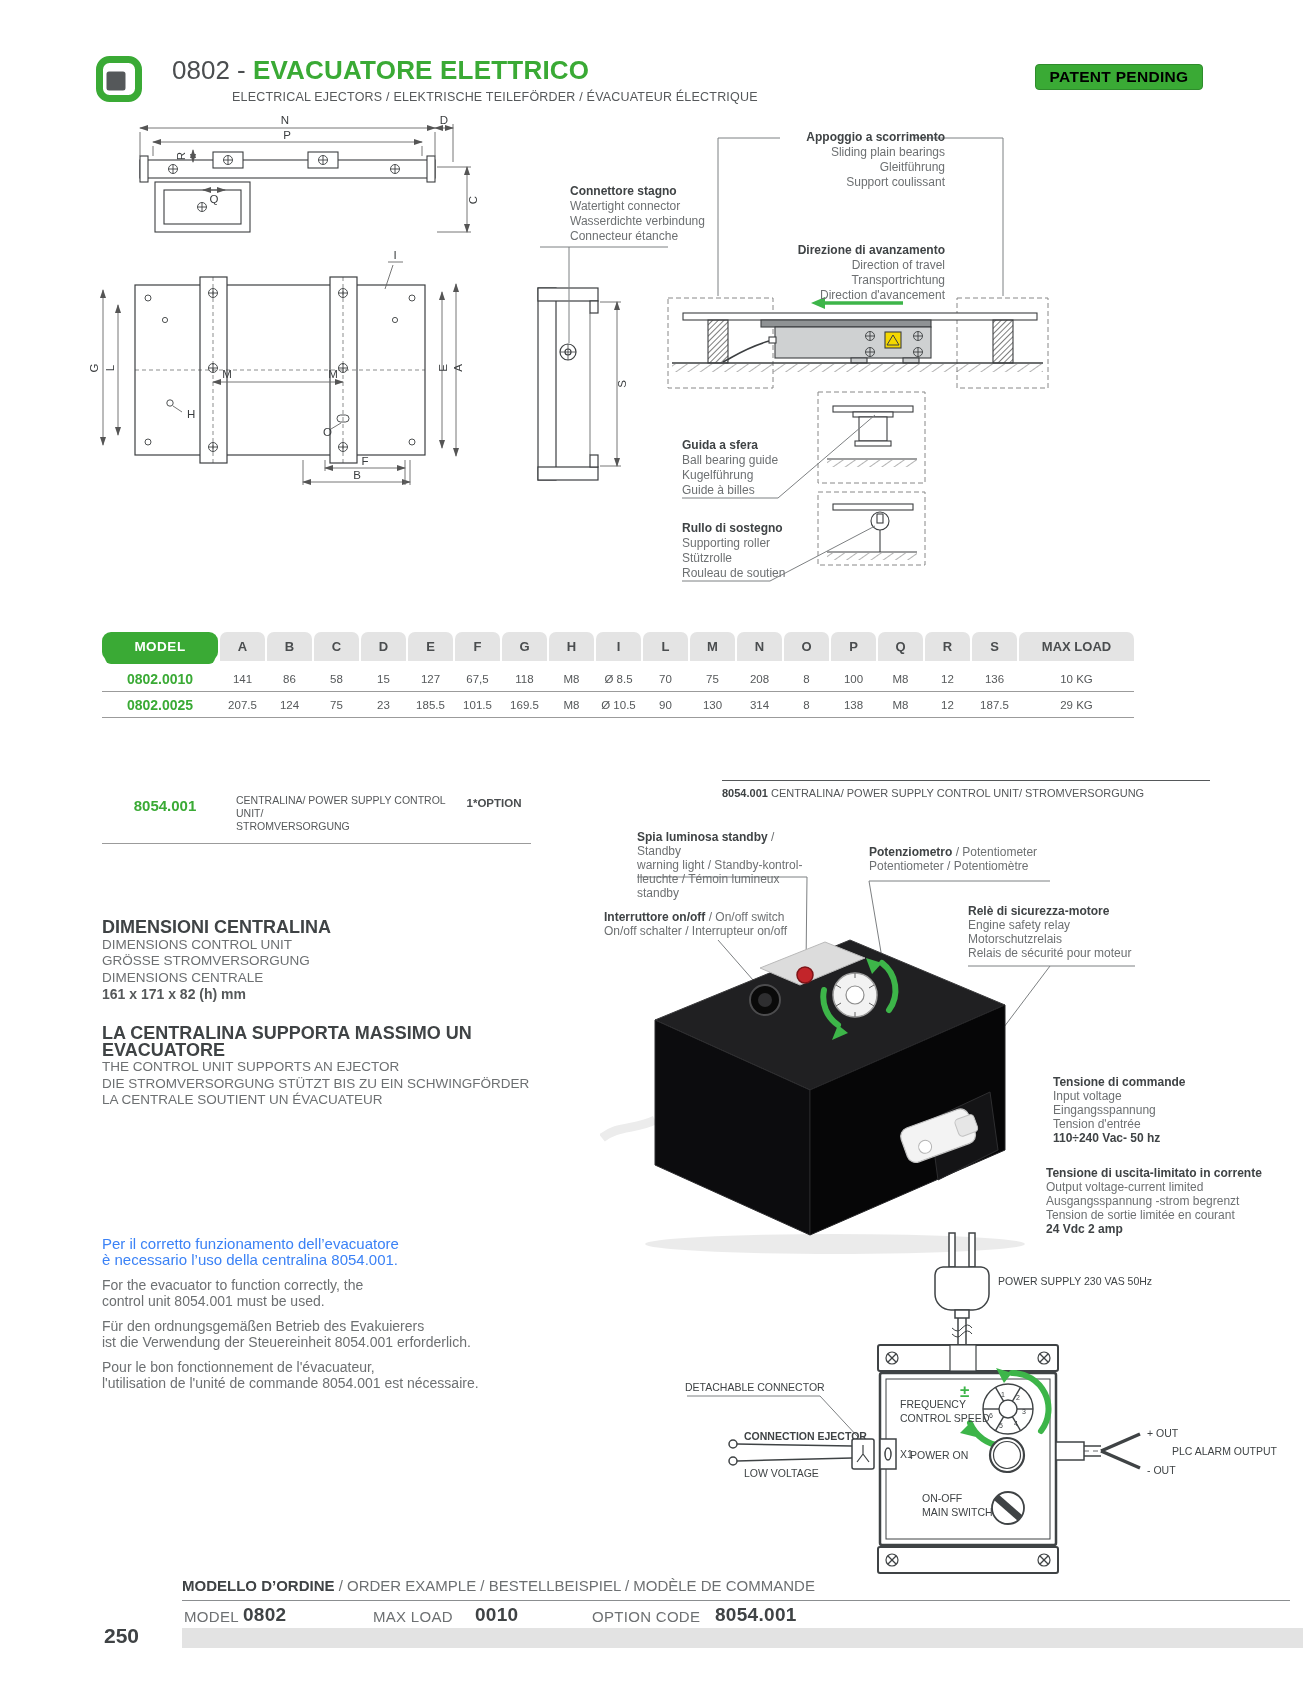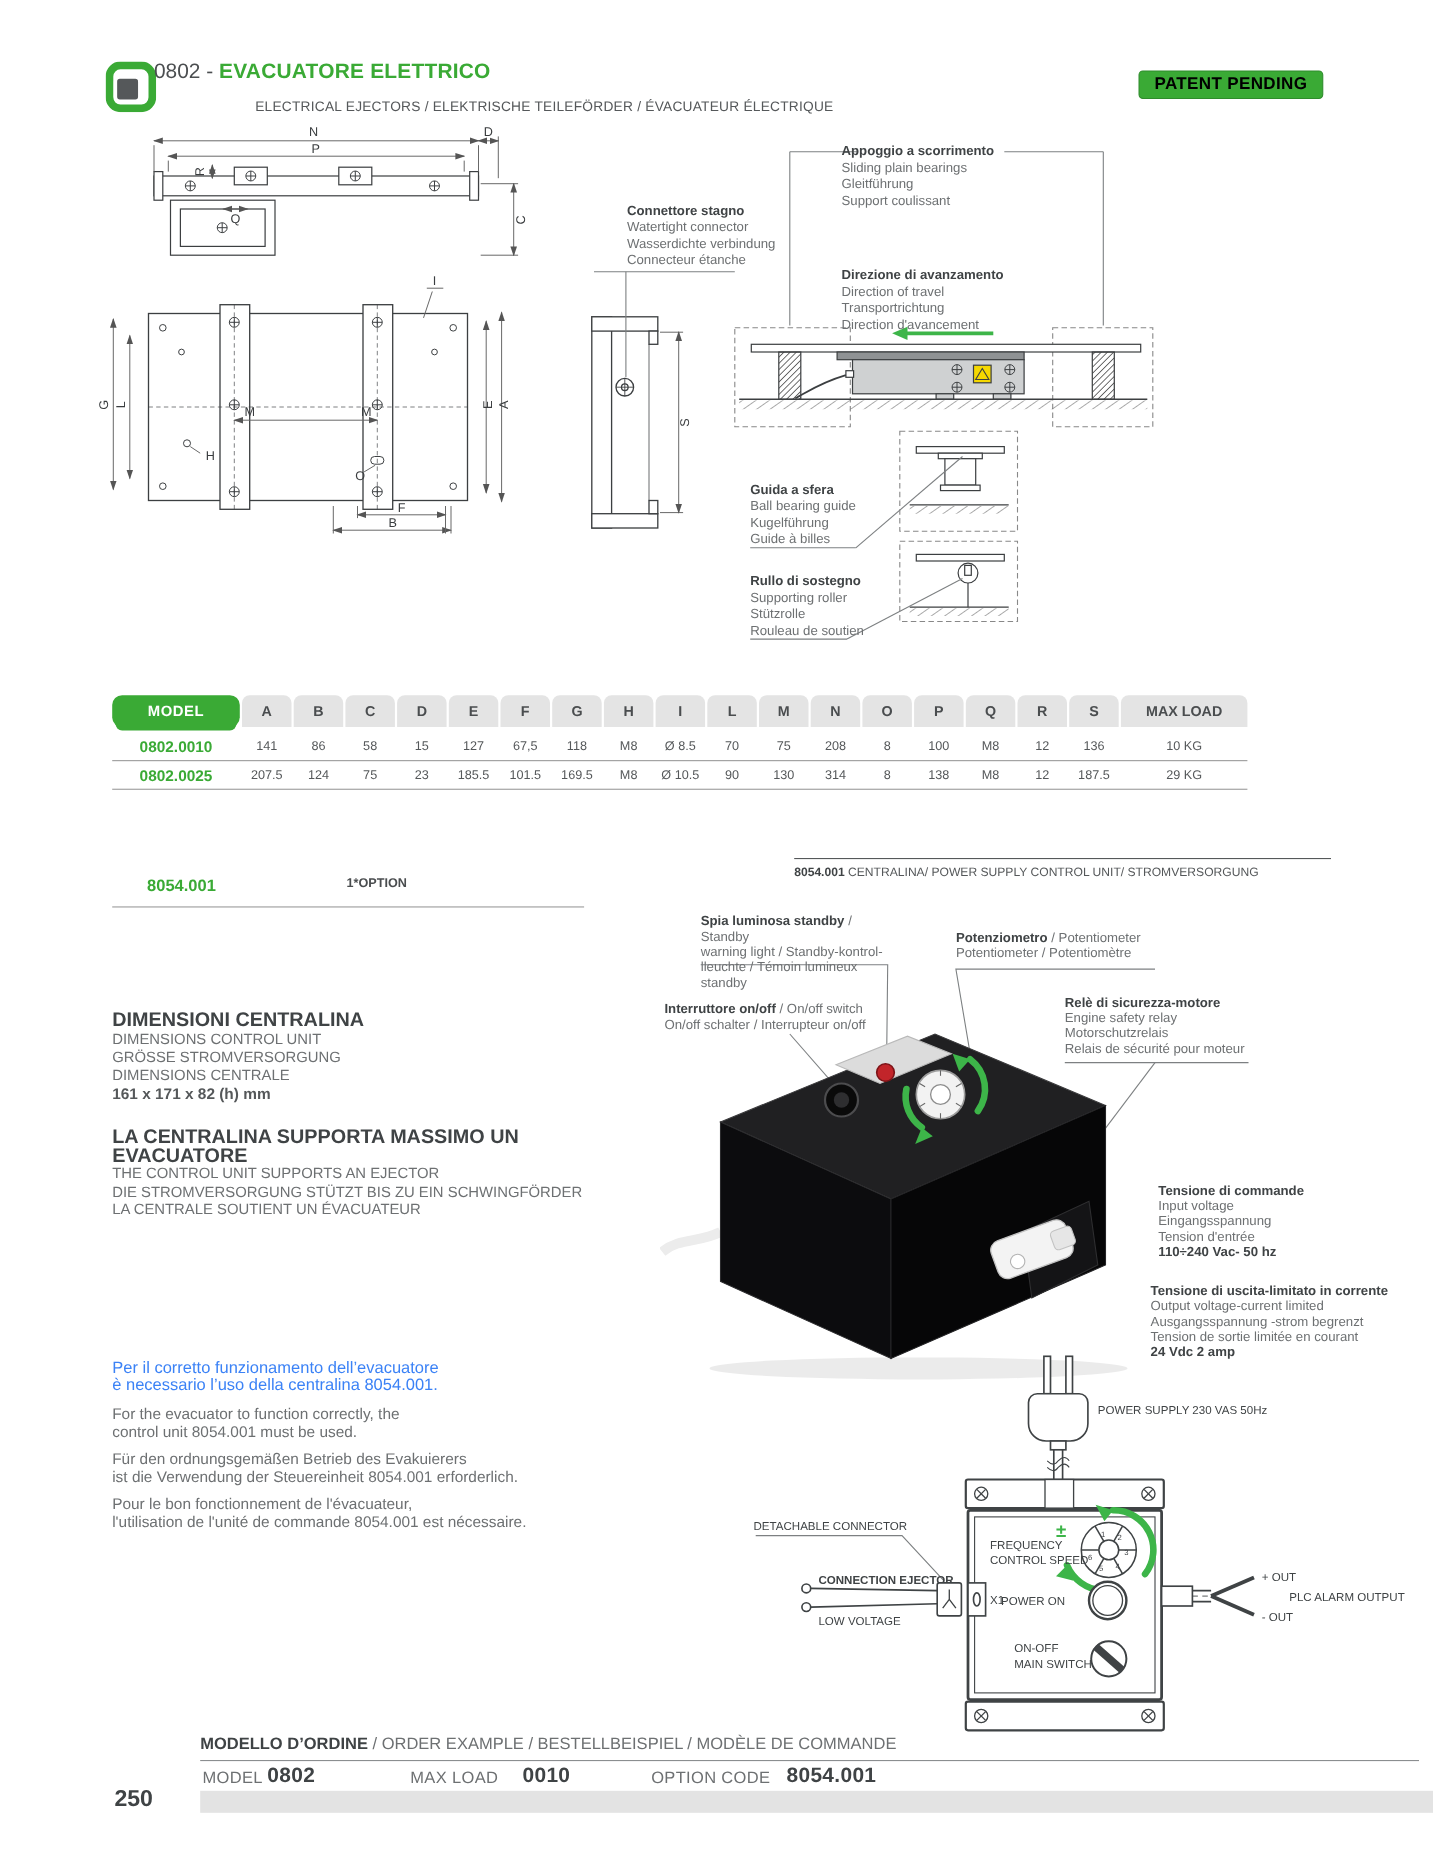--- a/index.html
+++ b/index.html
@@ -1,29 +1,29 @@
 <!DOCTYPE html>
 <html><head>
 <meta charset="utf-8">
 <style>
 *{margin:0;padding:0;box-sizing:border-box}
 body{background:#9a9a9a;font-family:"Liberation Sans",sans-serif}
 .page{position:relative;width:1303px;height:1683px;background:#fff;margin:0 auto;overflow:hidden}
 .abs{position:absolute}
 svg text{font-family:"Liberation Sans",sans-serif}
 
-.title-line{position:absolute;left:140px;top:55px;font-size:19px;white-space:nowrap}
+.title-line{position:absolute;left:172px;top:55px;font-size:26px;white-space:nowrap}
 .title-code{color:#4b4e50;font-weight:400}
 .title-main{color:#3aaa35;font-weight:bold;letter-spacing:.2px}
 .subtitle{position:absolute;left:232px;top:90px;font-size:12.5px;color:#55585a;letter-spacing:.2px}
 .badge{position:absolute;left:1035px;top:64px;width:168px;height:26px;background:#3aaa35;border:1px solid #2f8c2c;border-radius:4px;color:#000000;font-weight:bold;font-size:15.5px;display:flex;align-items:center;justify-content:center;letter-spacing:.3px}
 
 .callout{position:absolute;font-size:12px;line-height:15px;color:#6d7072}
 .callout .co-t{font-weight:bold;color:#3f4345}
-.callout.center{text-align:left}
+.callout.center{text-align:right}
 .callout.sm{line-height:14px}
 
 .mtable{position:absolute;left:102px;top:632px;width:1032px}
 .mt-head,.mt-row{display:grid;grid-template-columns:116px repeat(17,45px) 115px;column-gap:2px}
 .mt-hcell{background:#e4e4e4;color:#4a4d4f;font-weight:bold;font-size:13px;height:29px;display:flex;align-items:center;justify-content:center;border-radius:7px 7px 0 0}
 .mt-hcell.model{background:#3aaa35;color:#fff;border-radius:9px;box-shadow:0 6px 0 -3px #3aaa35;font-size:13.5px;letter-spacing:.5px}
 .mt-body{margin-top:5px}
 .mt-row{border-bottom:1px solid #9b9b9b;height:26px}
 .mt-cell{display:flex;align-items:center;justify-content:center;font-size:11.5px;color:#55585a}
 .mt-cell.model{color:#3aaa35;font-weight:bold;font-size:14px}
@@ -377,20 +377,24 @@
           <div class="mt-cell">12</div>
           <div class="mt-cell">187.5</div>
           <div class="mt-cell">29 KG</div>
         </div>
       </div>
   </div>
 
   <div class="ctable">
     <div class="ct-row">
       <div class="ct-code">8054.001</div>
+      <div class="ct-desc">
+        <div>CENTRALINA/ POWER SUPPLY CONTROL UNIT/</div>
+        <div>STROMVERSORGUNG</div>
+      </div>
       <div class="ct-qty">1*OPTION</div>
     </div>
   </div>
 
   <div class="tblock" style="left:102px;top:919px;width:380px">
     <div class="tb-t">DIMENSIONI CENTRALINA</div>
     <div>DIMENSIONS CONTROL UNIT</div>
     <div>GRÖSSE STROMVERSORGUNG</div>
     <div>DIMENSIONS CENTRALE</div>
     <div class="tb-v">161 x 171 x 82 (h) mm</div>

